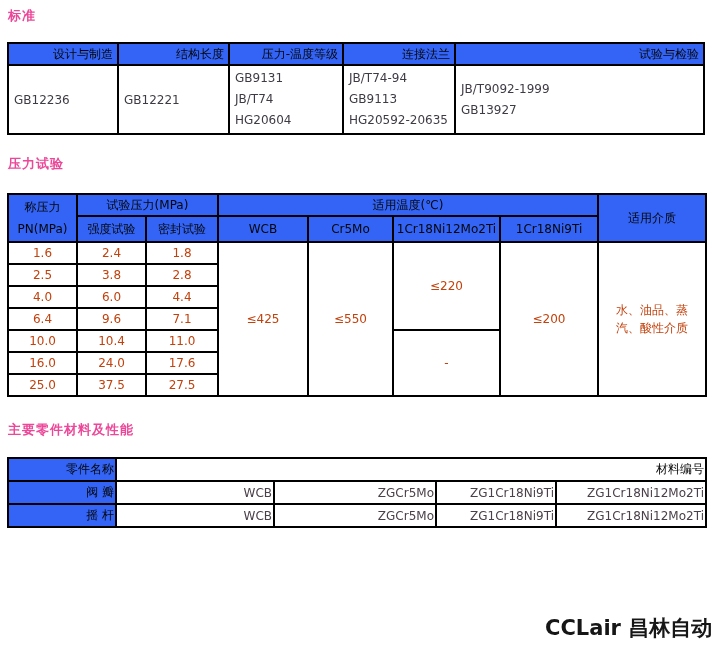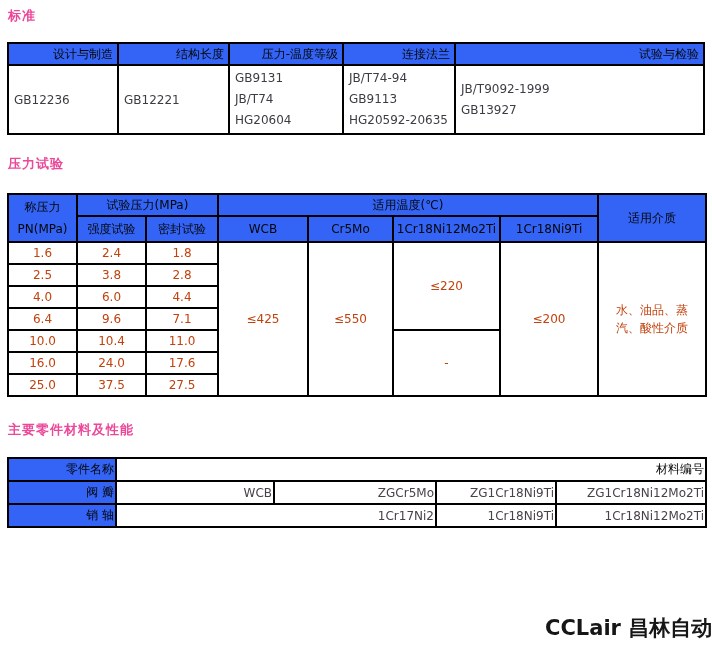--- a/index.html
+++ b/index.html
@@ -174,21 +174,22 @@
     <th colspan="4" style="background:#fff;font-weight:normal;color:#060608;">材料编号</th>
   </tr>
   <tr>
     <th class="hblue">阀 瓣</th>
     <td>WCB</td>
     <td>ZGCr5Mo</td>
     <td>ZG1Cr18Ni9Ti</td>
     <td>ZG1Cr18Ni12Mo2Ti</td>
   </tr>
   <tr>
-    <th class="hblue">销 轴</th>
-    <td colspan="2">1Cr17Ni2</td>
-    <td>1Cr18Ni9Ti</td>
-    <td>1Cr18Ni12Mo2Ti</td>
+    <th class="hblue">摇 杆</th>
+    <td>WCB</td>
+    <td>ZGCr5Mo</td>
+    <td>ZG1Cr18Ni9Ti</td>
+    <td>ZG1Cr18Ni12Mo2Ti</td>
   </tr>
 </tbody>
   </table>
 
 <div class="watermark">CCLair 昌林自动化</div>
 
 </body></html>

